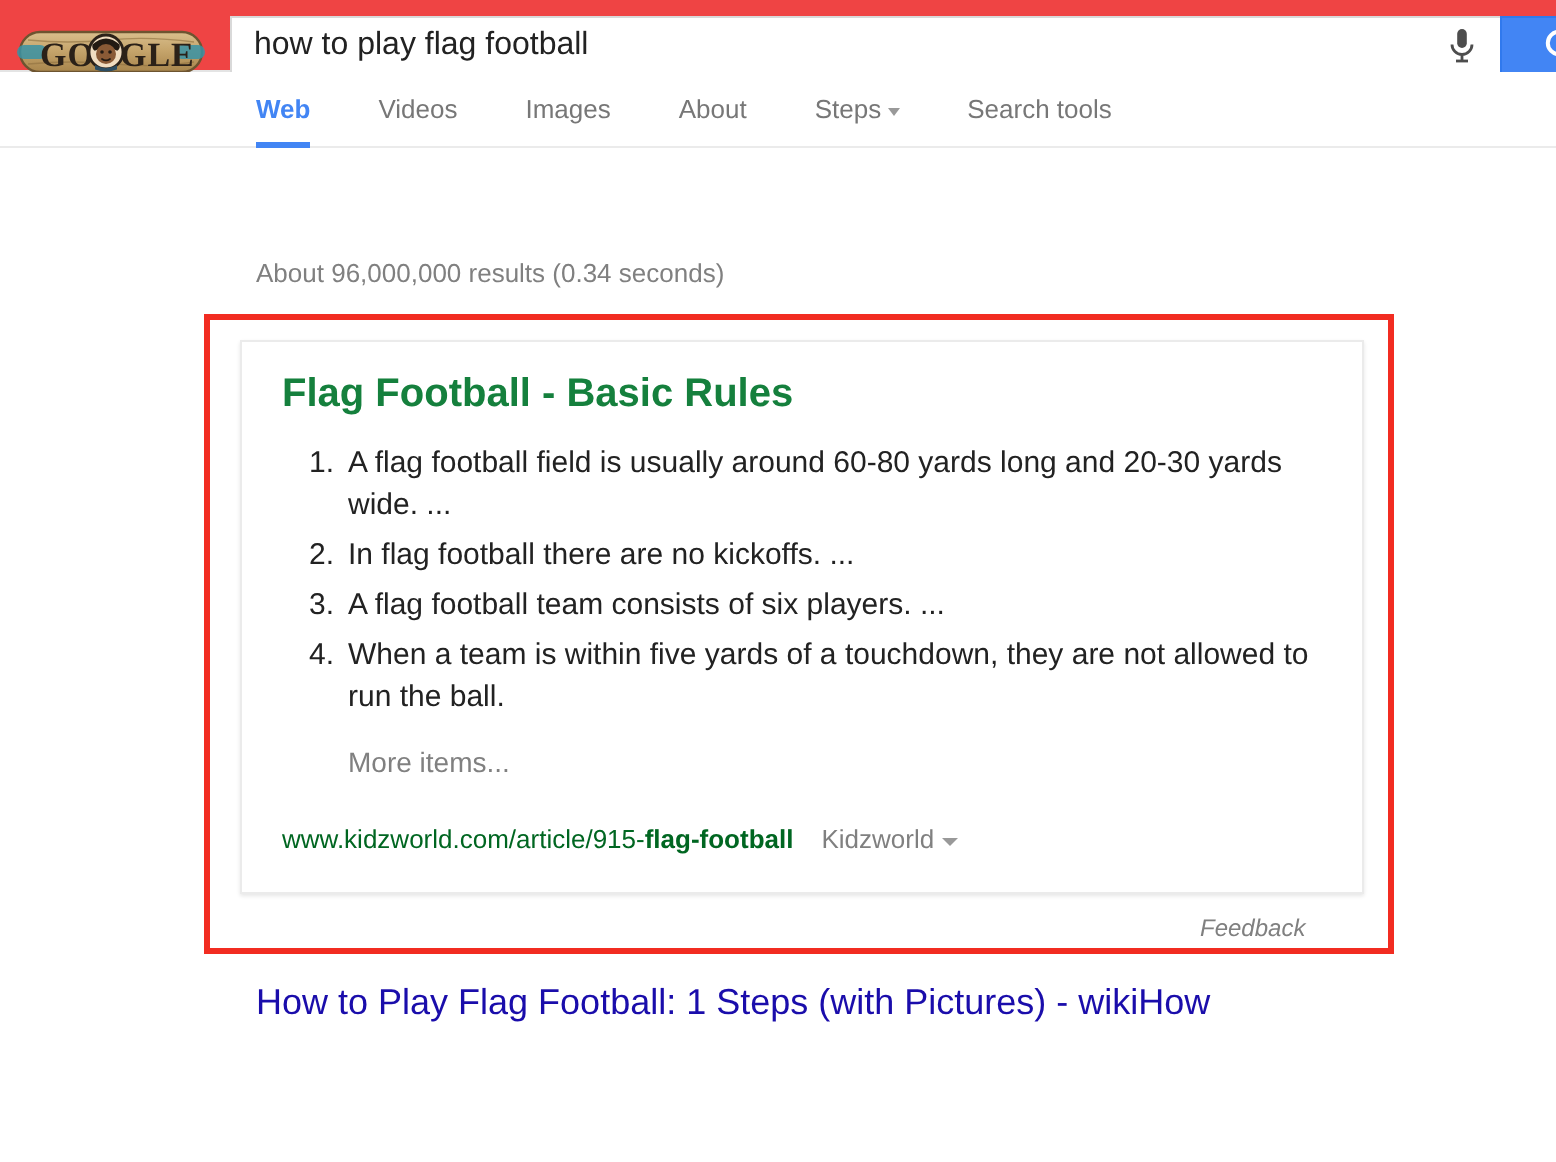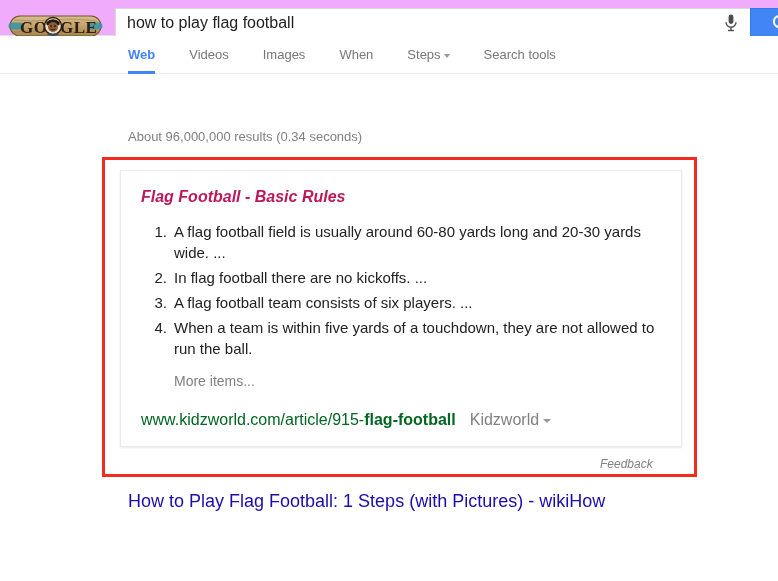--- a/index.html
+++ b/index.html
@@ -14,21 +14,21 @@
     font-size: 13px;
     color: #222222;
     overflow: hidden;
     position: relative;
   }
 
   
   #header {
     position: relative;
     height: 36px;
-    background: #f0abfc;
+    background: #ef4444;
     border-bottom: 1px solid #e4e4e4;
     box-sizing: border-box;
   }
 
   
   #logo {
     position: absolute;
     left: 8px;
     top: 11px;
     width: 95px;
@@ -158,26 +158,25 @@
     left: 120px;
     top: 170px;
     width: 562px;
     background: #ffffff;
     border: 1px solid #ebebeb;
     box-shadow: 0 1px 2px rgba(0,0,0,0.10);
     box-sizing: border-box;
     padding: 16px 20px 18px 20px;
   }
   #snippet-title {
-    font-size: 16px;
+    font-size: 20px;
     font-weight: bold;
-    color: #be185d;
+    color: #15803d;
     margin: 0 0 14px 0;
     line-height: 20px;
-    font-style: italic;
   }
   #snippet-list {
     margin: 0;
     padding: 0;
     list-style: none;
   }
   .snippet-item {
     position: relative;
     font-size: 15px;
     line-height: 21px;
@@ -204,21 +203,21 @@
   }
   #source-title {
     font-size: 17px;
     line-height: 21px;
     color: #551a8b;
     text-decoration: none;
     cursor: pointer;
   }
   #source-url-line {
     margin-top: 2px;
-    font-size: 16px;
+    font-size: 13px;
     line-height: 17px;
     color: #006621;
     display: flex;
     align-items: flex-end;
     flex-wrap: wrap;
   }
   #source-url b { font-weight: bold; }
   #source-site {
     color: #808080;
     margin-left: 14px;
@@ -333,21 +332,21 @@
     <div class="navitem active">
       <span>Web</span>
     </div>
     <div class="navitem">
       <span>Videos</span>
     </div>
     <div class="navitem">
       <span>Images</span>
     </div>
     <div class="navitem">
-      <span>When</span>
+      <span>About</span>
     </div>
     <div class="navitem">
       <span>Steps</span><span class="caret"></span>
     </div>
     <div class="navitem">
       <span>Search tools</span>
     </div>
   </div>
 </div>
 

